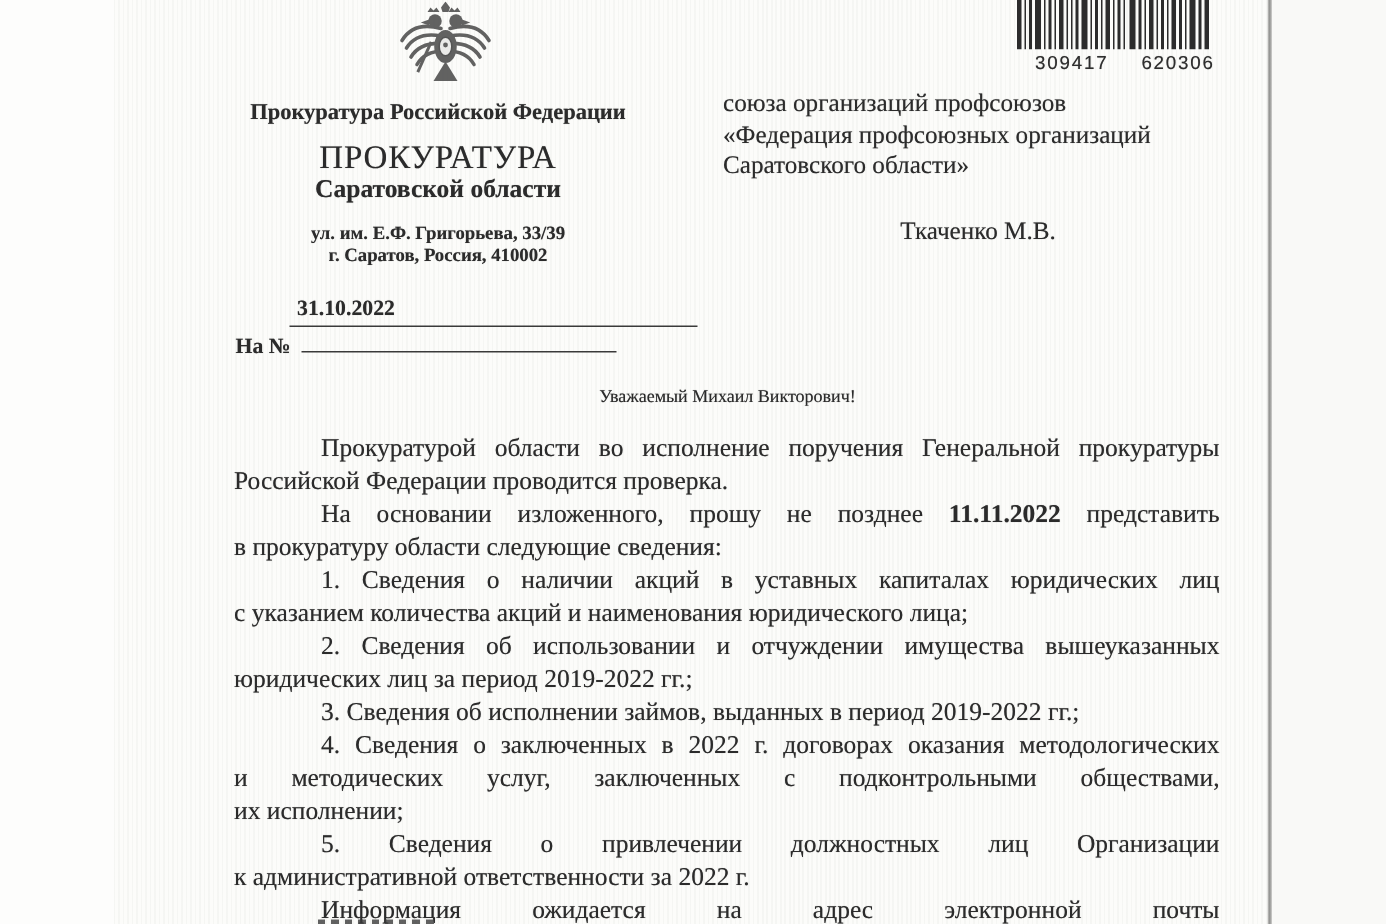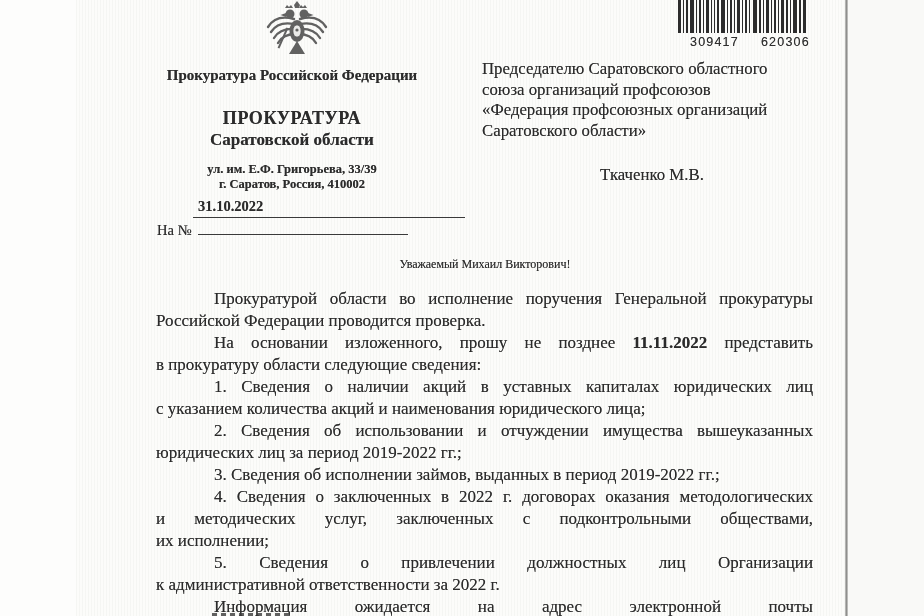--- a/index.html
+++ b/index.html
@@ -29,32 +29,32 @@
     font-family:"Liberation Sans","DejaVu Sans",sans-serif;
     font-size:12.5px;letter-spacing:1.2px;color:#2e2e2e;
   }
 
   
   .emblem{position:absolute;left:263px;top:1px;width:68px;height:62px;filter:blur(0.35px);opacity:0.88;}
 
   
   .letterhead{position:absolute;left:146px;top:66px;width:292px;text-align:center;}
   .lh-parent{font-size:15px;font-weight:bold;line-height:18px;}
-  .lh-name{font-size:18px;font-weight:bold;letter-spacing:0.6px;line-height:21px;margin-top:24px;}
+  .lh-name{font-size:22px;font-weight:normal;letter-spacing:0.6px;line-height:21px;margin-top:10px;}
   .lh-region{font-size:17px;font-weight:bold;line-height:20px;margin-top:1px;}
   .lh-address{margin-top:12px;font-size:12.5px;font-weight:bold;line-height:15px;}
 
   
   .reference{
     position:absolute;left:193px;top:198px;width:272px;
     display:flex;gap:10px;padding:0 2px 2px 5px;
     border-bottom:1.5px solid #3a3a3a;
     font-size:14.5px;font-weight:600;white-space:nowrap;
   }
-  .reply-row{position:absolute;left:157px;top:220px;font-size:14.5px;font-weight:400;}
+  .reply-row{position:absolute;left:157px;top:220px;font-size:14.5px;font-weight:700;}
   .reply-underline{
     display:inline-block;width:210px;height:15px;margin-left:7px;
     border-bottom:1.5px solid #3a3a3a;vertical-align:baseline;
   }
 
   
   .recipient{position:absolute;left:482px;top:59px;width:340px;font-size:16.8px;line-height:20.7px;}
   .recipient-name{margin-top:23px;text-align:center;}
 
   
@@ -162,21 +162,20 @@
   </div>
 
   <div class="reference txt">
     <span>31.10.2022</span>
   </div>
   <div class="reply-row txt">
     <span>На №</span><span class="reply-underline"></span>
   </div>
 
   <div class="recipient">
-    <div class="txt">Председателю Саратовского областного</div>
     <div class="txt">союза организаций профсоюзов</div>
     <div class="txt">«Федерация профсоюзных организаций</div>
     <div class="txt">Саратовского области»</div>
     <div class="recipient-name txt">Ткаченко М.В.</div>
   </div>
 
   <div class="salutation txt">Уважаемый Михаил Викторович!</div>
 
   <div class="body-block">
     <div class="bl in j txt">Прокуратурой области во исполнение поручения Генеральной прокуратуры</div>

